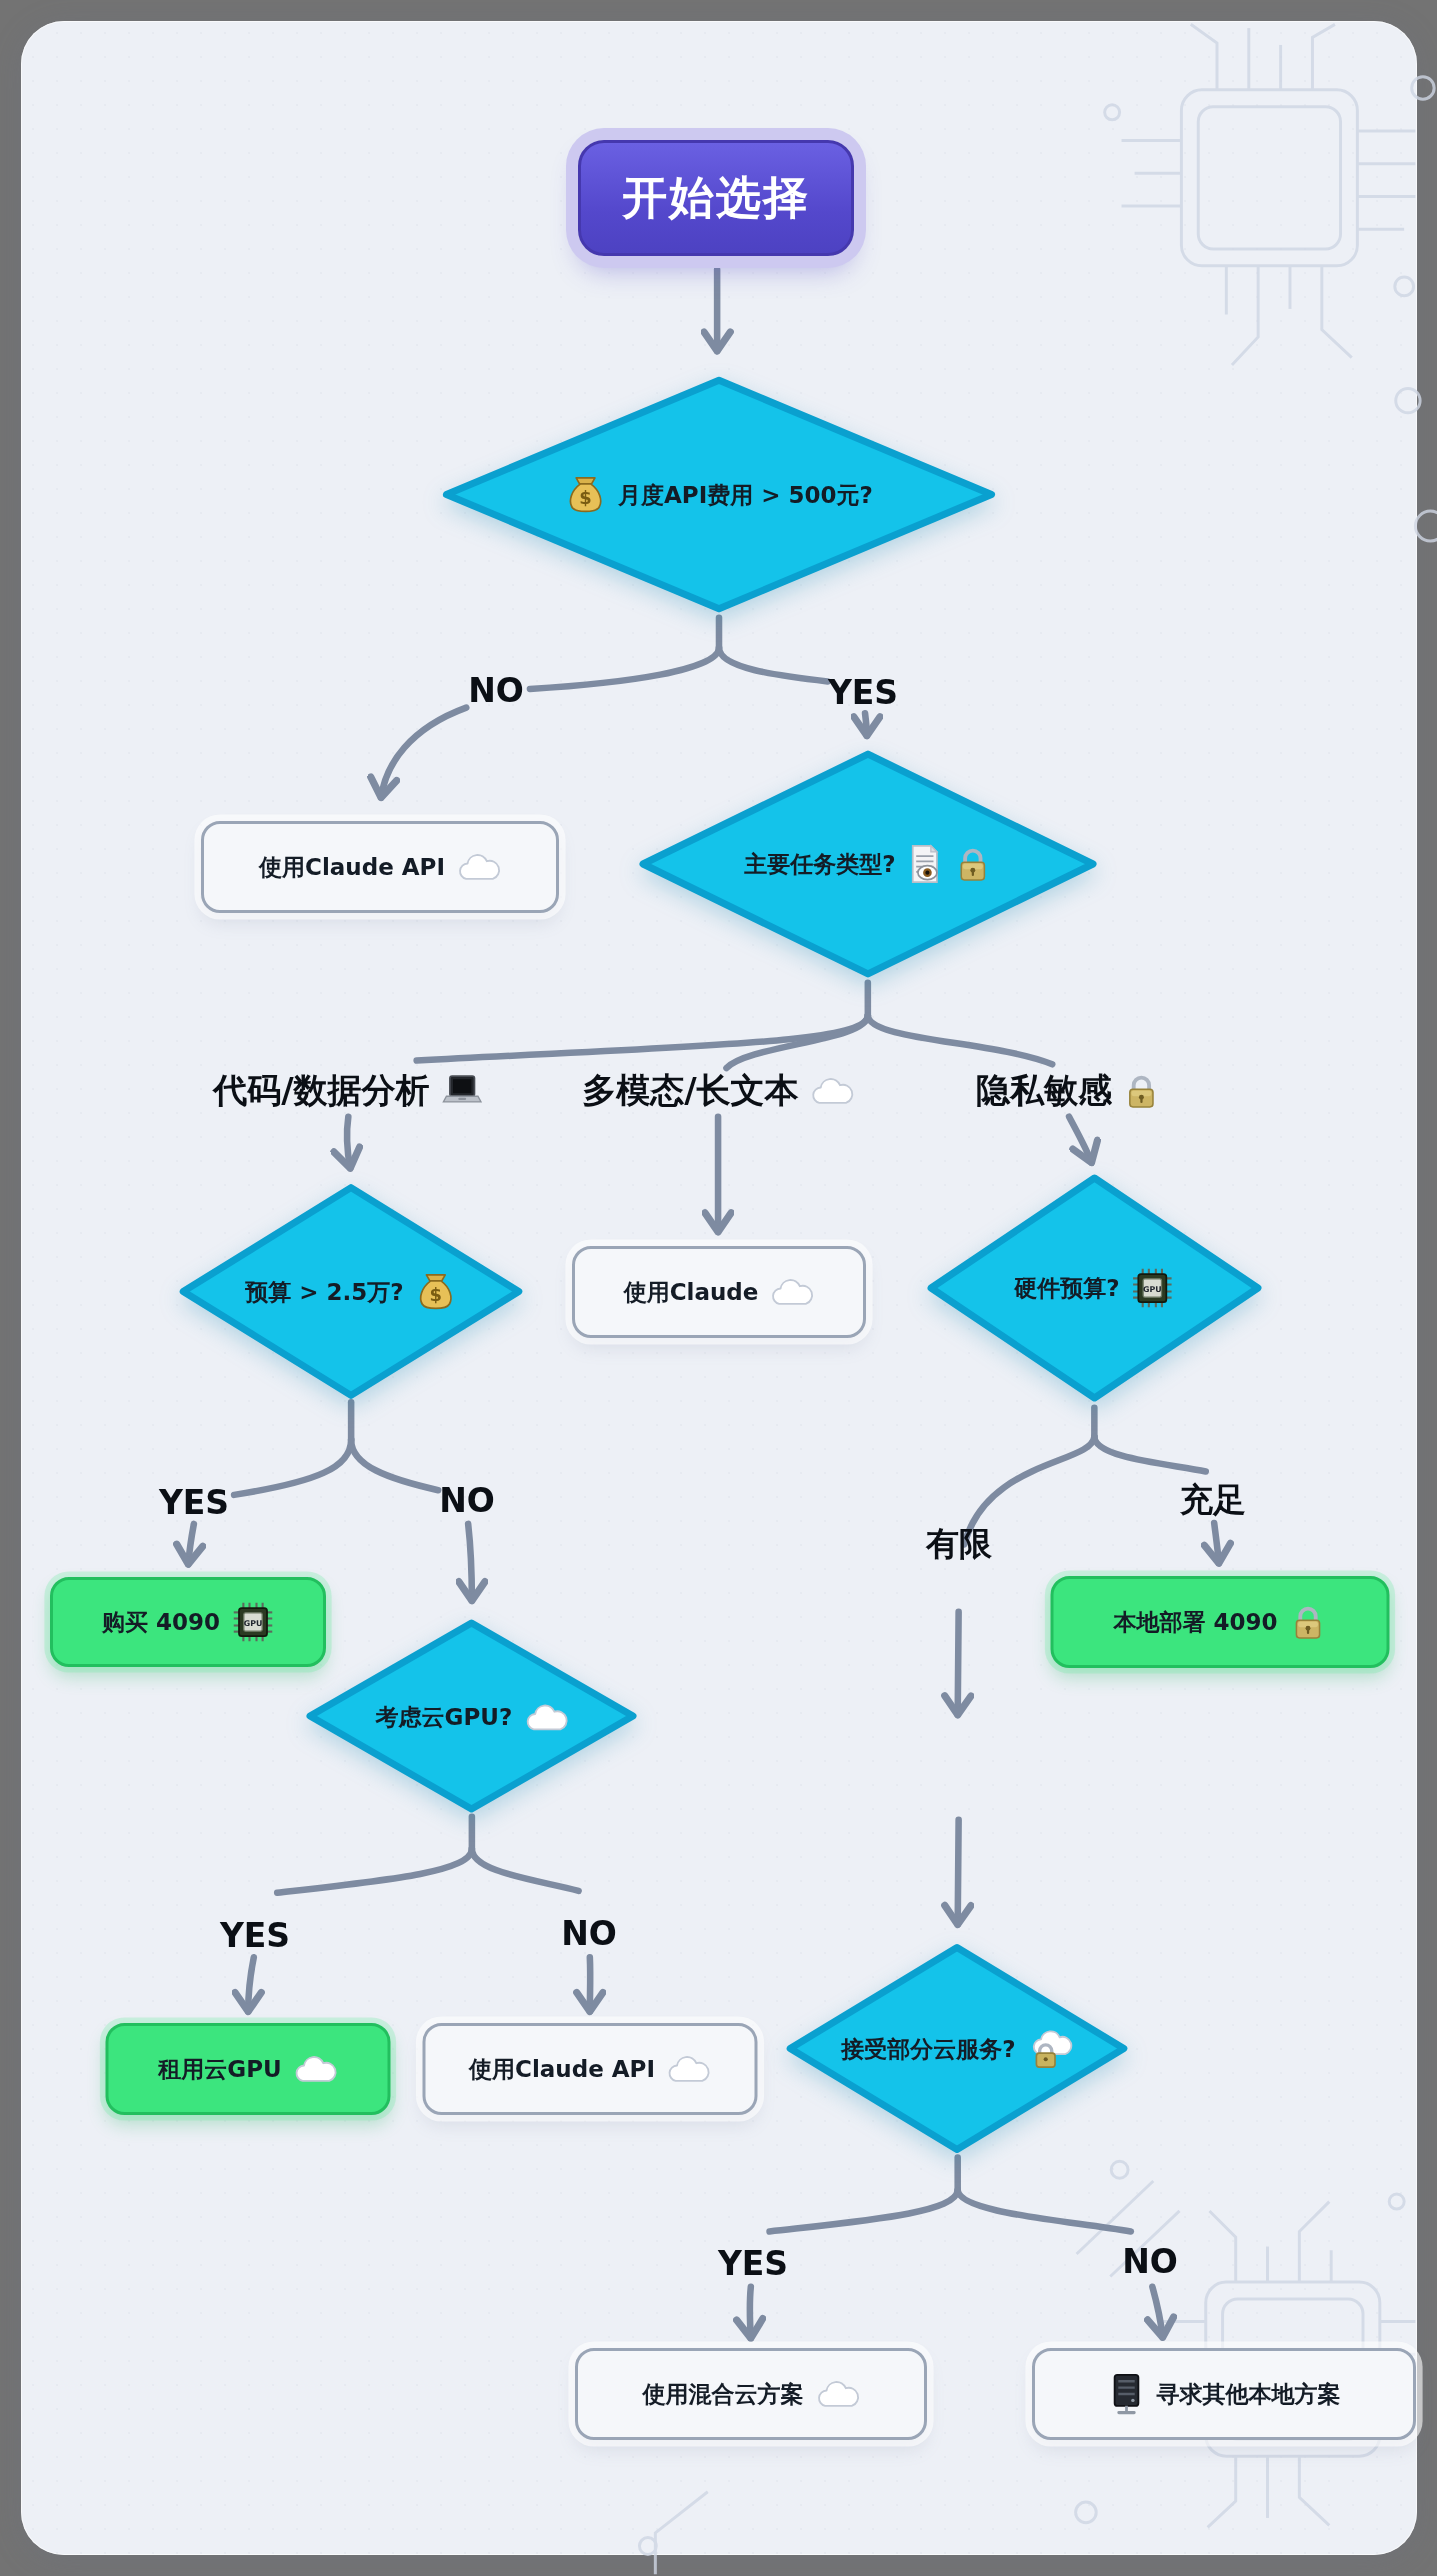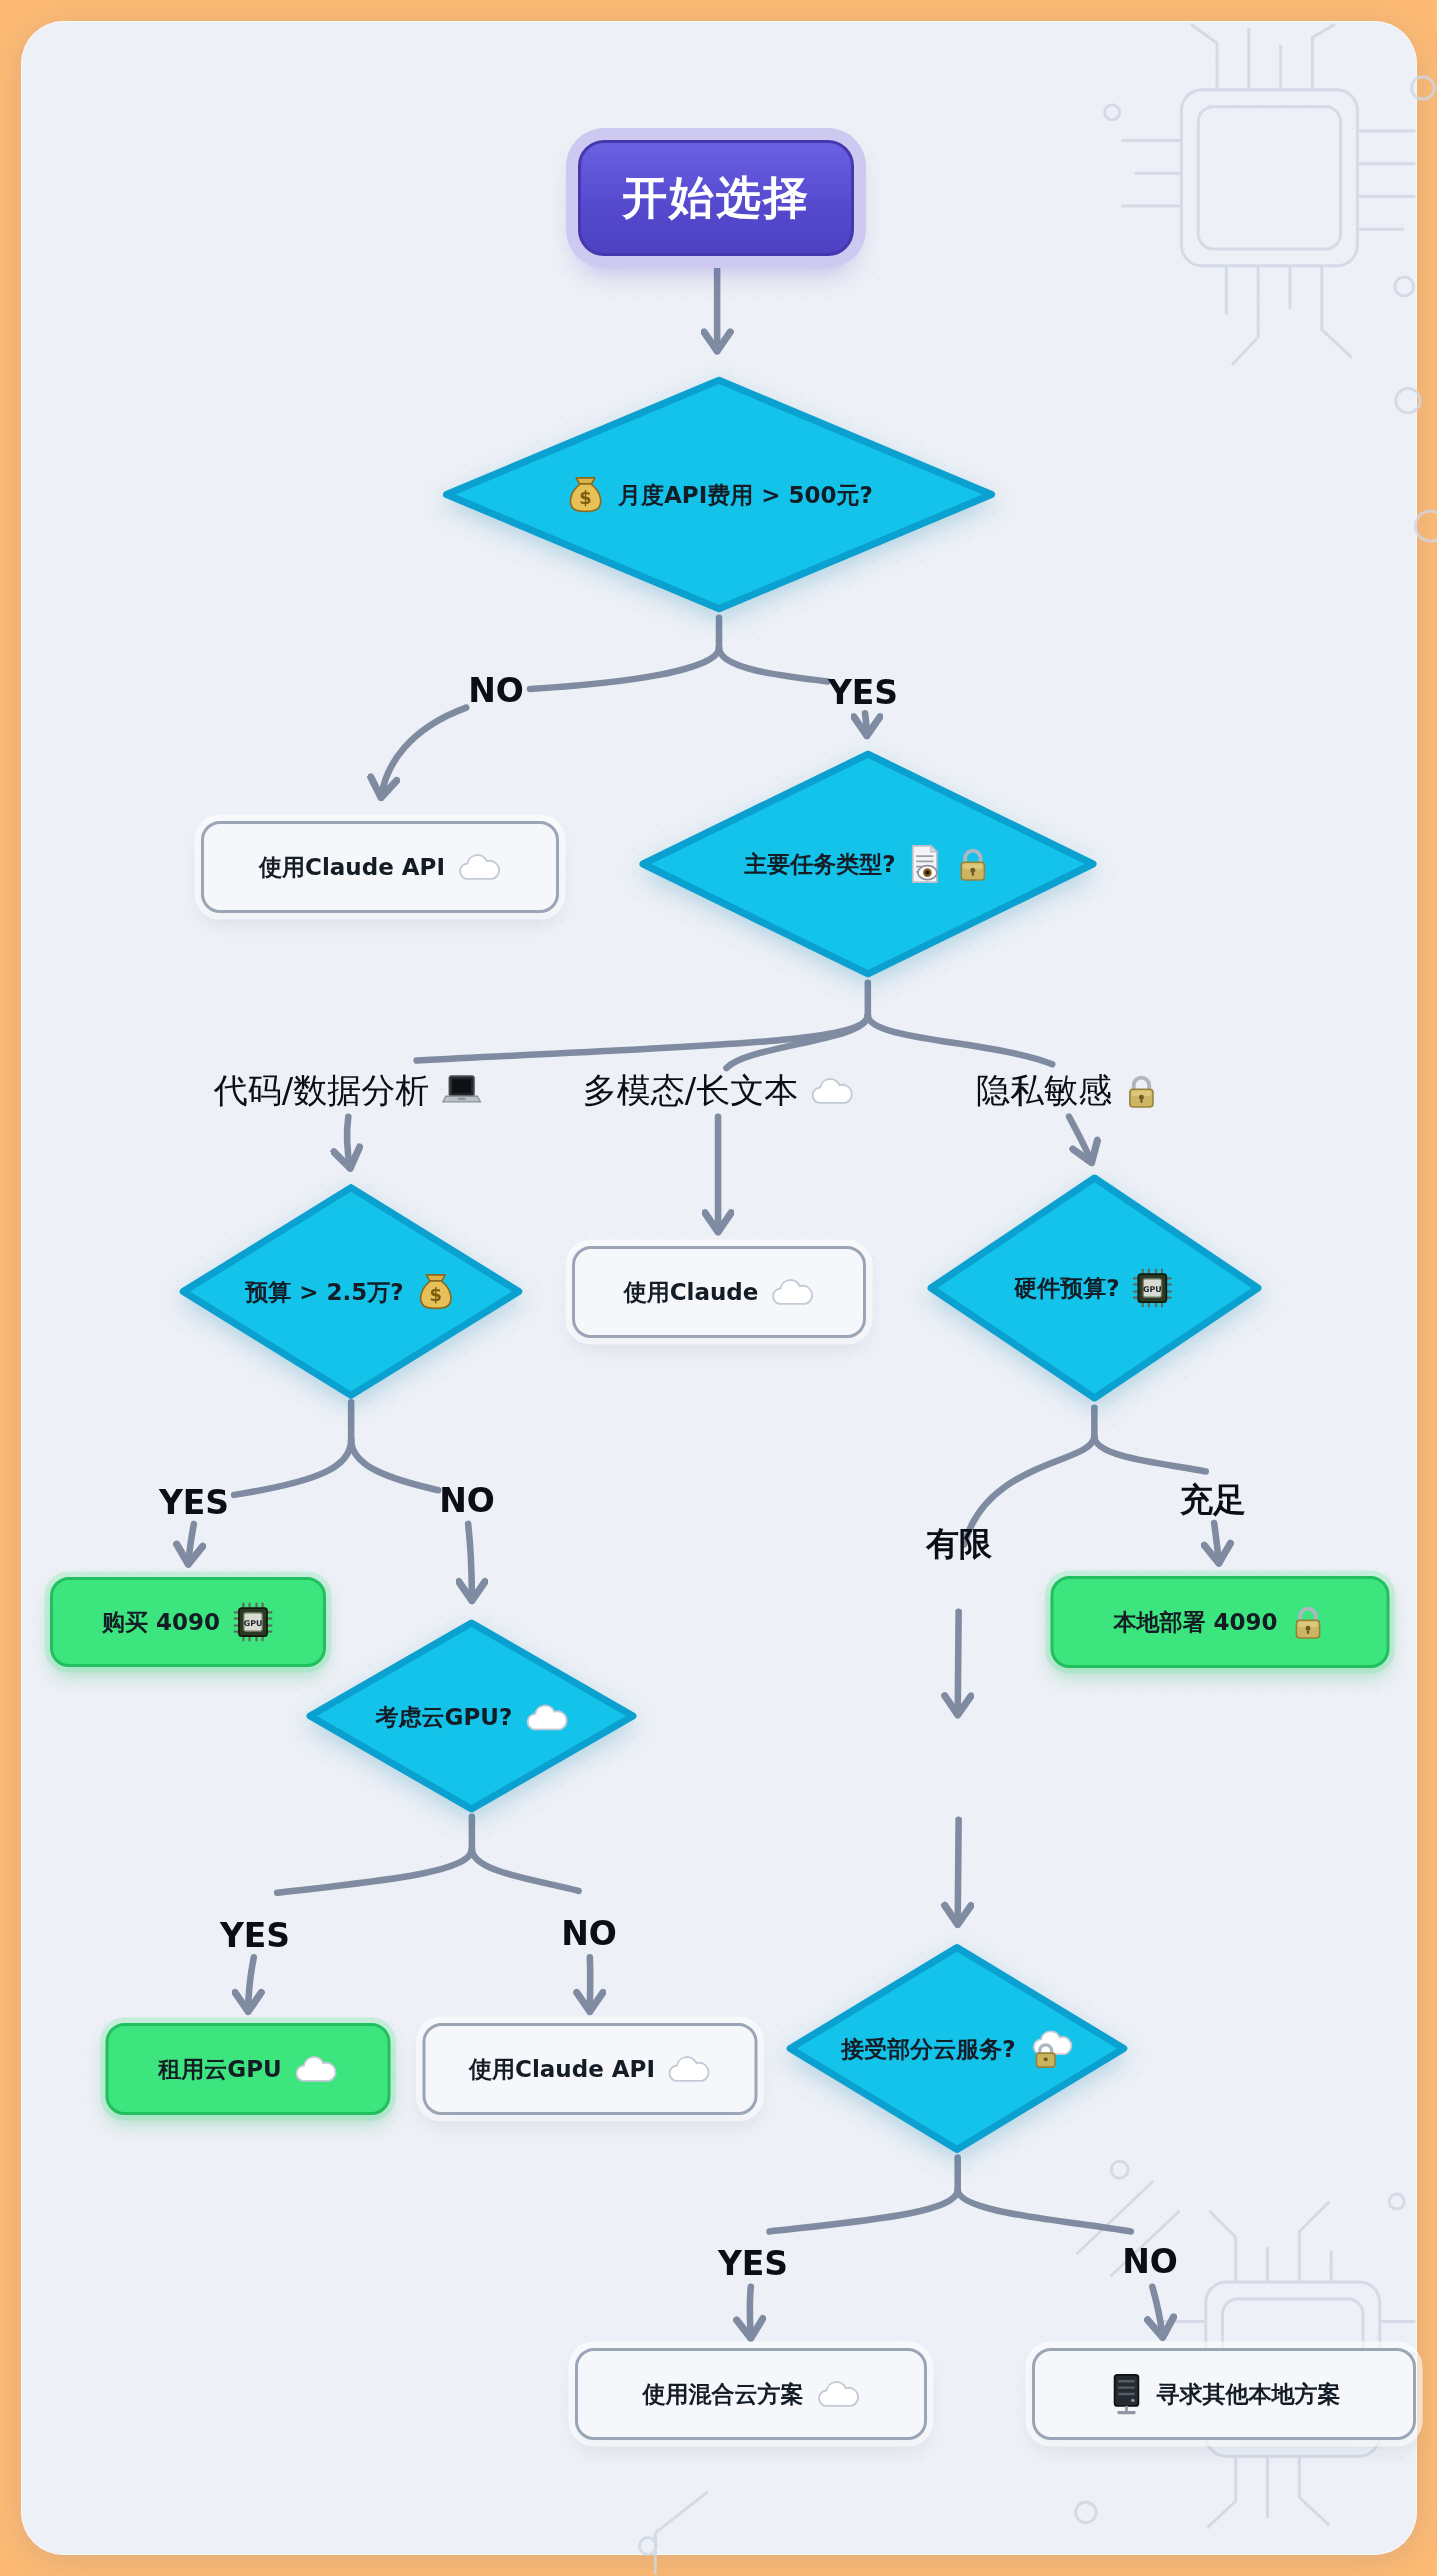--- a/index.html
+++ b/index.html
@@ -1,16 +1,16 @@
 <!DOCTYPE html>
 <html style="font-size:15px"><head>
 <meta charset="utf-8">
 <style>
   html,body{margin:0;padding:0;background:#e4e7ee;}
-  .stage{position:relative;width:1438px;height:2576px;background:#fdba74;
+  .stage{position:relative;width:1438px;height:2576px;background:#737373;
          font-family:"DejaVu Sans",sans-serif;overflow:hidden;}
   .card{position:absolute;inset:20.6px;background:#edf0f6;border-radius:43px;
         box-shadow:0 5.6px 32px rgba(100,110,140,.20), inset 0 0 0 0.9px rgba(255,255,255,.65);}
   .card::after{content:"";position:absolute;inset:0;border-radius:inherit;
         background-image:radial-gradient(rgba(110,125,160,.055) 1.5px, transparent 1.5px);
         background-size:24px 24px;}
   svg.layer{position:absolute;left:0;top:0;width:1438px;height:2576px;pointer-events:none;}
   svg.diamond{position:absolute;filter:drop-shadow(0 8.4px 11.2px rgba(10,130,175,.25));}
   .node{position:absolute;display:flex;align-items:center;justify-content:center;gap:12px;
         transform:translate(-50%,-50%);white-space:nowrap;
@@ -23,21 +23,21 @@
         box-shadow:0 0 0 5.6px rgba(246,168,78,.25), 0 9.4px 17px rgba(220,140,50,.30);}
   .start{background:linear-gradient(180deg,#6a60e2 0%,#5448cc 62%,#4d42c2 100%);
         border:3.7px solid #4538ae;border-radius:26px;color:#ffffff;
         font-size:45px;font-weight:700;letter-spacing:1.9px;
         box-shadow:0 0 0 12px #cdc9f0, 0 15px 26px rgba(90,80,200,.35);}
   .dlabel{background:none;}
   .elabel{position:absolute;transform:translate(-50%,-50%);white-space:nowrap;
         font-size:33px;font-weight:600;color:#0b0f15;}
   .blabel{position:absolute;display:flex;align-items:center;gap:11.2px;
         transform:translate(-50%,-50%);white-space:nowrap;
-        font-size:34px;font-weight:400;color:#0b0f15;}
+        font-size:34px;font-weight:700;color:#0b0f15;}
   .i{display:inline-block;width:39px;height:39px;flex:0 0 auto;}
   .i-money{width:41px;height:41px;}
   .i-cloud{width:44px;height:30px;}
   .i-lock{width:37px;height:39px;}
   .i-laptop{width:42px;height:36px;}
   .i-doceye{width:35px;height:42px;}
   .i-gpu{width:42px;height:42px;}
   .i-warn{width:40px;height:37px;}
   .i-cloudlock{width:47px;height:40px;}
   .i-server{width:37px;height:44px;}

